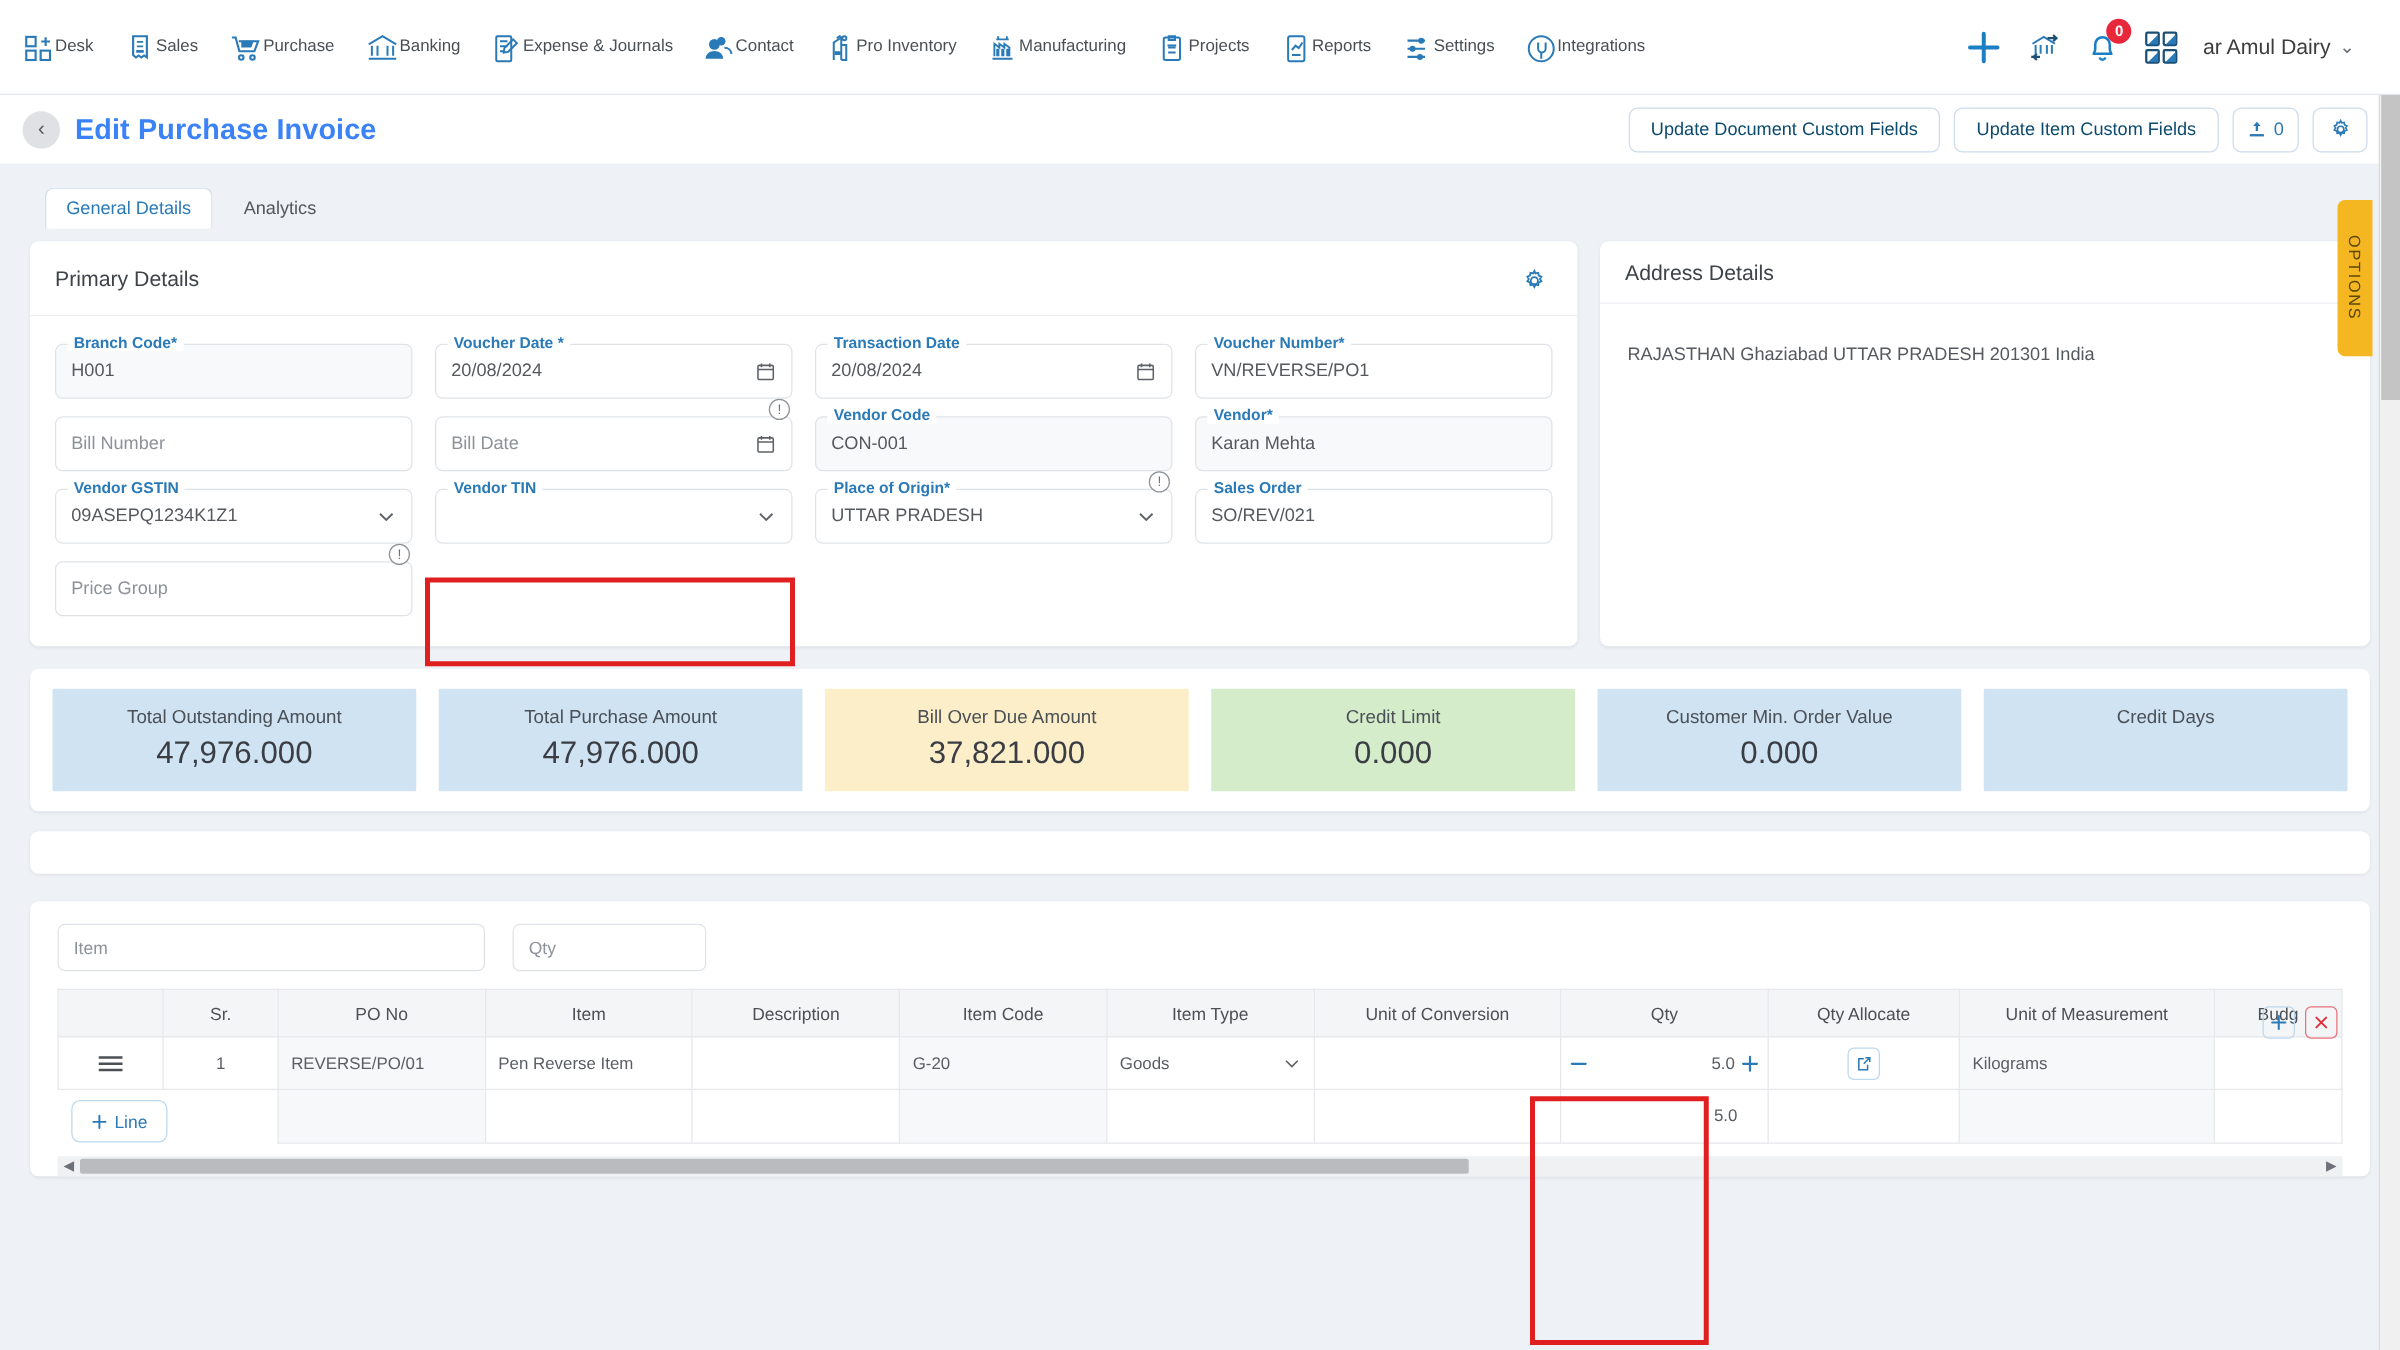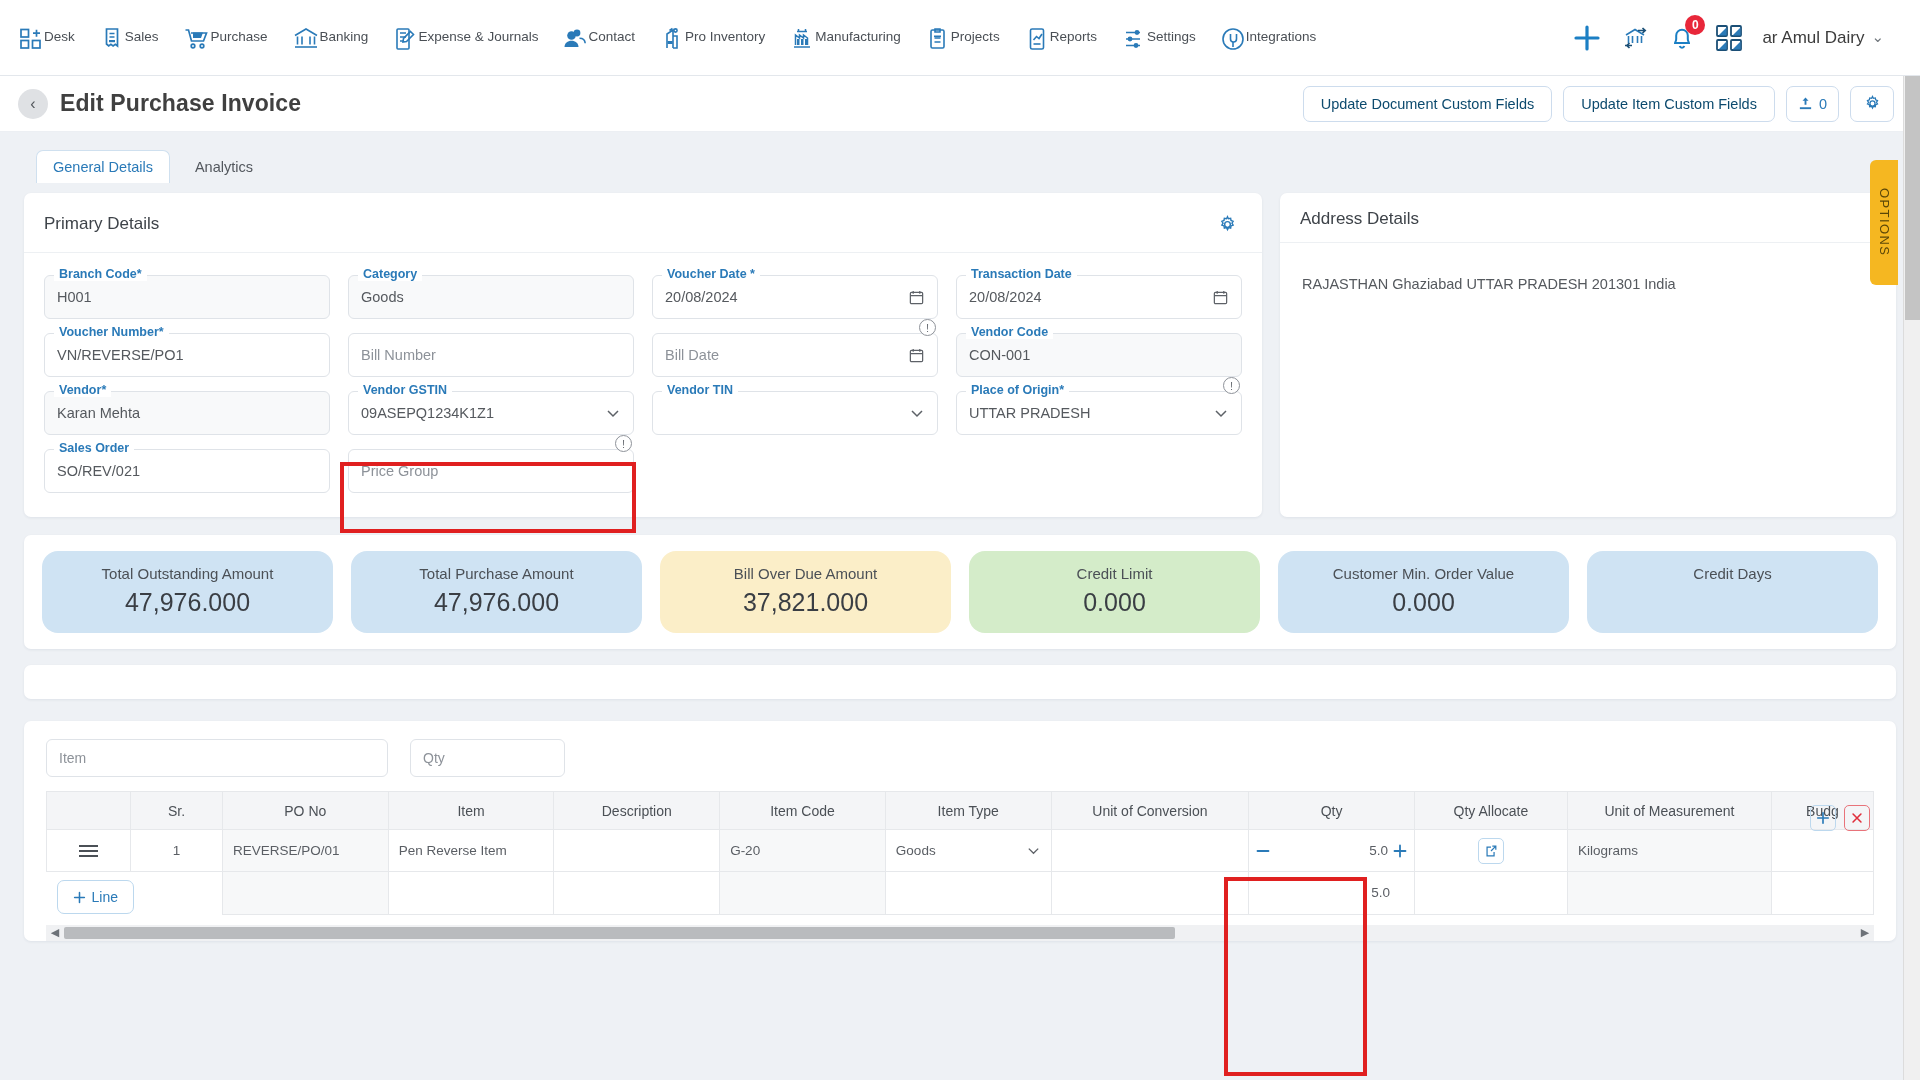--- a/index.html
+++ b/index.html
@@ -37,21 +37,21 @@
   
   .page-head {
     background: #fff; margin: 0; height: 56px; display: flex; align-items: center;
     padding: 0 26px 0 18px; border-bottom: 1px solid #eceff3;
   }
   .back-circle {
     width: 30px; height: 30px; border-radius: 50%; background: #dfe1e4;
     display: flex; align-items: center; justify-content: center; cursor: pointer;
     color: #54585d; font-size: 16px; margin-right: 12px;
   }
-  .page-title { font-size: 23px; color: #404040; font-weight: 600; letter-spacing: .1px; }
+  .page-title { font-size: 23px; color: #3b82f6; font-weight: 600; letter-spacing: .1px; }
   .head-actions { margin-left: auto; display: flex; align-items: center; gap: 11px; }
   .btn-outline {
     border: 1px solid #cddced; background: #fff; color: #0c4a6e;
     border-radius: 7px; padding: 9px 17px; font-size: 14.5px; cursor: pointer;
     font-family: inherit; white-space: nowrap;
   }
   .btn-sq {
     border: 1px solid #cddced; background: #fff; color: #2a7ab8; border-radius: 7px;
     height: 36px; min-width: 44px; display: flex; align-items: center; justify-content: center;
     gap: 6px; cursor: pointer; font-size: 14.5px; padding: 0 11px;
@@ -117,21 +117,21 @@
     width: 16px; height: 16px; border-radius: 50%; border: 1px solid #4b4f55;
     font-size: 11px; display: inline-flex; align-items: center; justify-content: center;
     color: #3b3f44; font-weight: normal; font-family: "Liberation Serif", serif;
   }
 
   
   .stats-card { margin: 18px 24px 0 24px; background: #fff; border-radius: 7px;
     box-shadow: 0 1px 3px rgba(20,40,70,.07); padding: 16px 18px; }
   .stats { display: flex; gap: 18px; }
   .stat {
-    flex: 1; border-radius: 16px; padding: 14px 10px 16px 10px; text-align: center;
+    flex: 1; border-radius: 1px; padding: 14px 10px 16px 10px; text-align: center;
   }
   .stat .t { font-size: 15px; color: #4b5056; }
   .stat .v { font-size: 25px; color: #3a3e44; margin-top: 6px; }
 
   
   .items-card { margin: 22px 24px 0 24px; background: #fff; border-radius: 7px;
     box-shadow: 0 1px 3px rgba(20,40,70,.07); }
   .items-filters { display: flex; gap: 22px; padding: 18px 22px 14px 22px; }
   .filter-input {
     border: 1px solid #dfe3e8; border-radius: 6px; height: 38px; display: flex;
@@ -456,26 +456,20 @@
             </svg>
         </div>
       </div>
 
       <div class="form-grid">
 
         <div class="field">
           <span class="flabel"><span>Branch Code</span><span class="req">*</span></span>
           <div class="fbox">
               <span class="fvalue">H001</span>
-            </div>
-        </div>
-        <div class="field">
-          <span class="flabel">Category</span>
-          <div class="fbox">
-              <span class="fvalue">Goods</span>
             </div>
         </div>
         <div class="field">
           <span class="flabel">Voucher Date *</span>
           <div class="fbox white">
               <span class="fvalue">20/08/2024</span>
             <span class="fright">
               <svg width="17" height="17" viewBox="0 0 18 18">
                   <g fill="none" stroke="#5d6167" stroke-width="1.3">
                 <rect x="2.5" y="3.5" width="13" height="12" rx="1.2"></rect>

